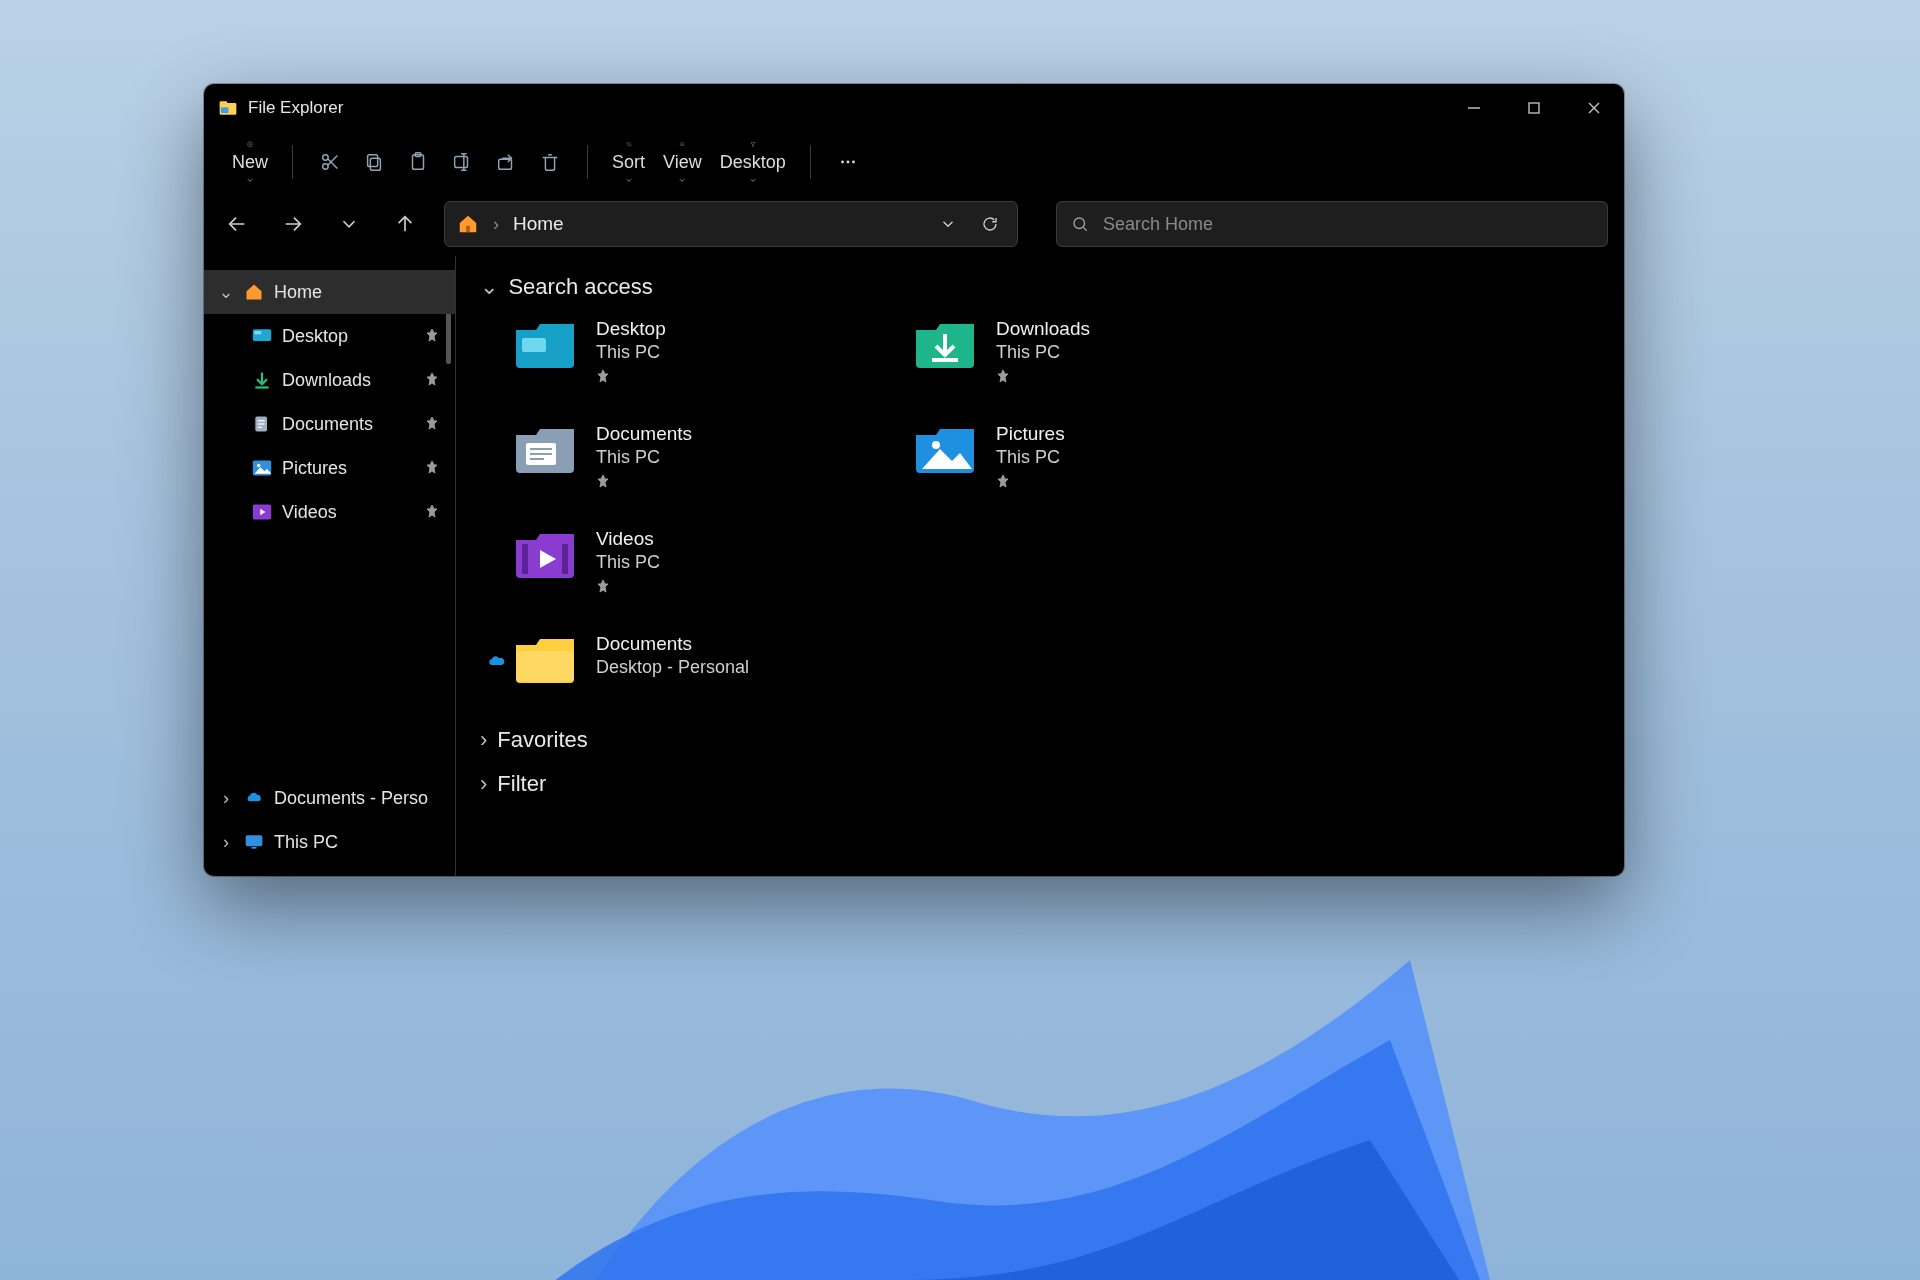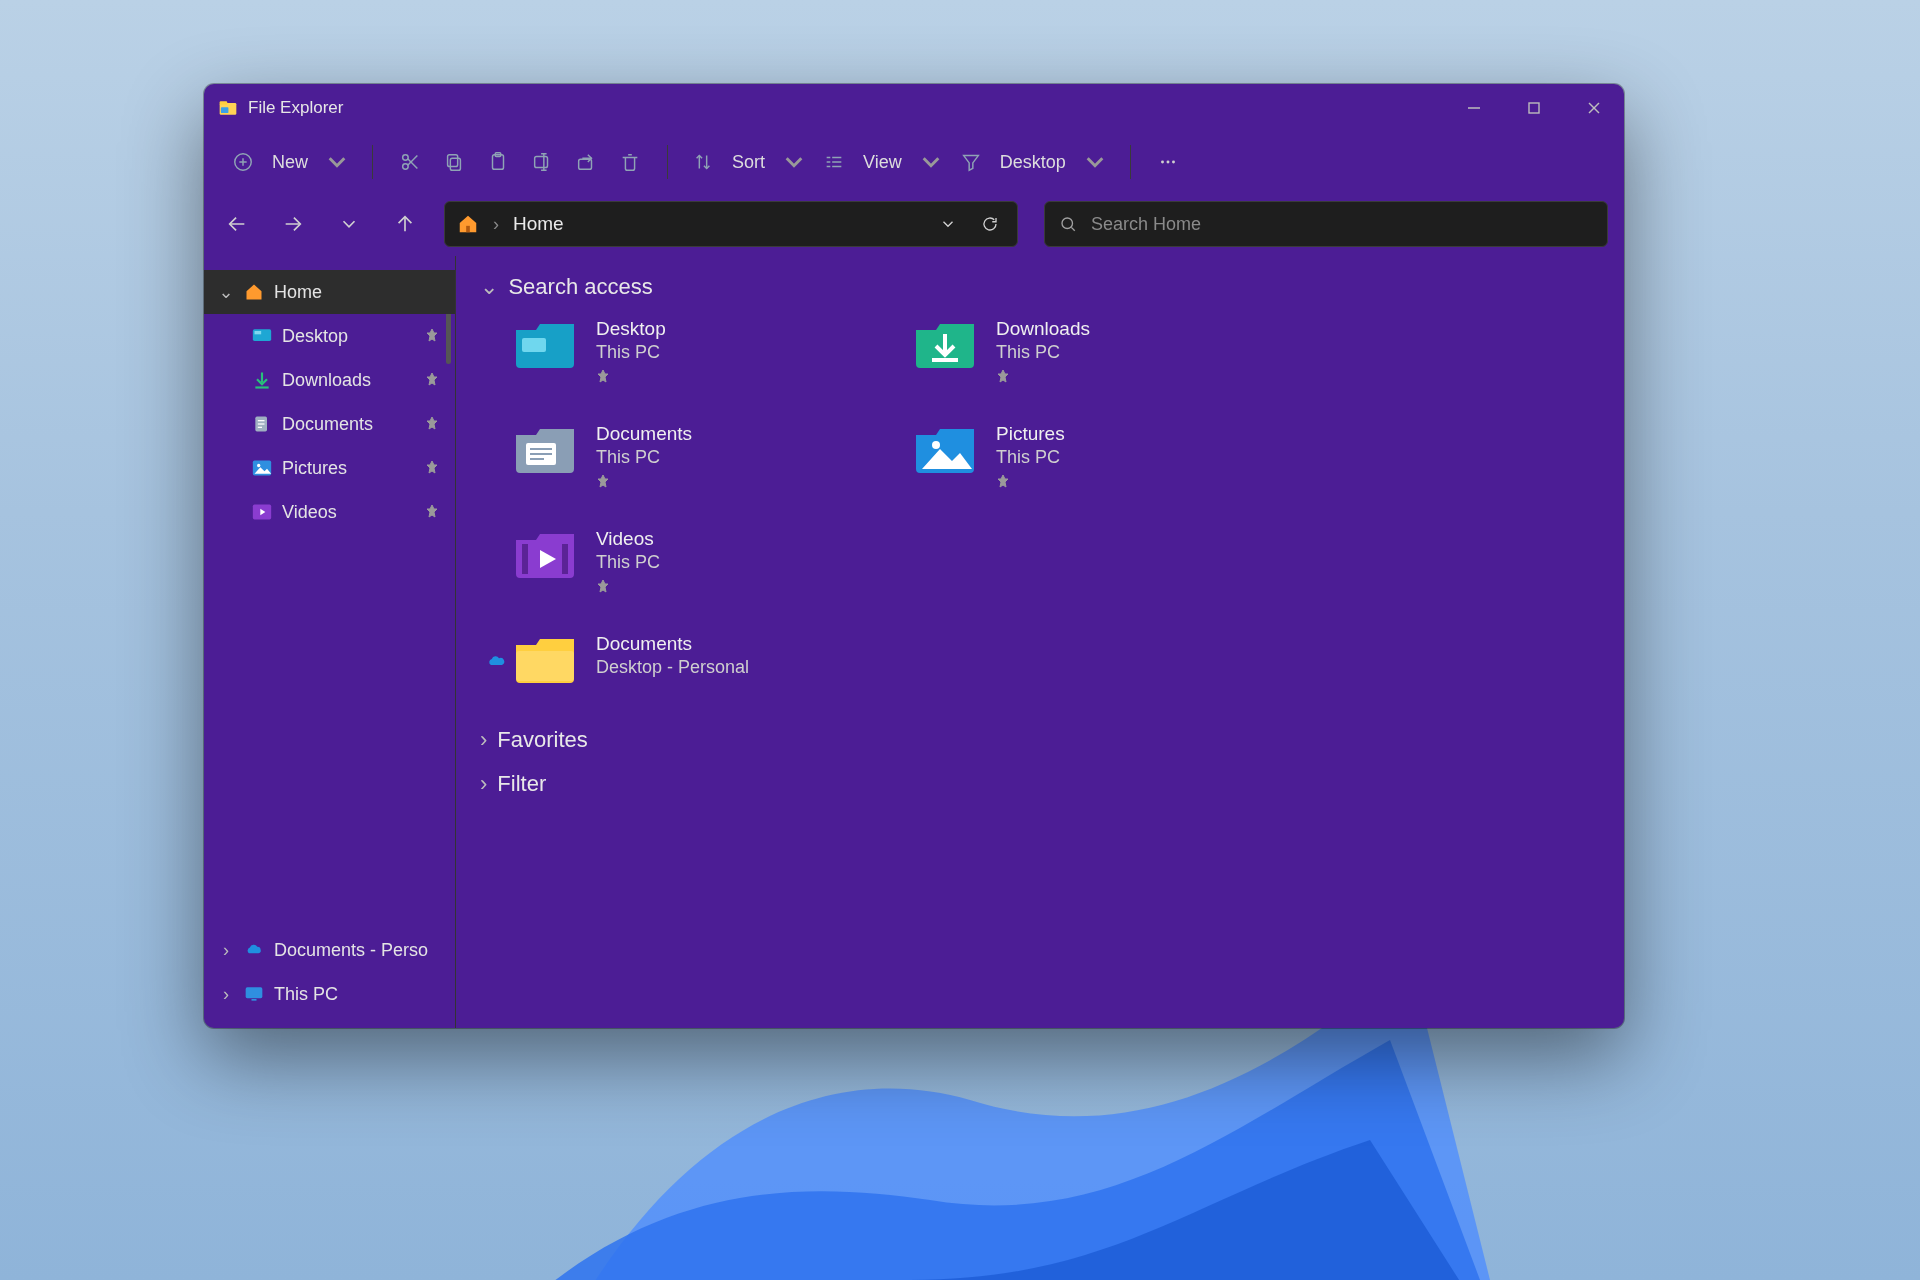--- a/index.html
+++ b/index.html
@@ -14,22 +14,22 @@
     position: absolute; inset: 0; overflow: hidden;
   }
   .swoosh { position: absolute; bottom: -80px; left: 50%; transform: translateX(-50%); width: 1100px; height: 600px; }
   .swoosh path { fill: #1f5fd9; opacity: .92; }
   .swoosh .s2 { fill: #2f73ef; opacity: .85; }
   .swoosh .s3 { fill: #4b8bff; opacity: .75; }
 
   .window {
     position: absolute;
     left: 204px; top: 84px;
-    width: 1420px; height: 944px;
-    background: #4c1d95;
+    width: 1420px; height: 792px;
+    background: #000000;
     border-radius: 10px;
     box-shadow: 0 30px 80px rgba(0,0,0,.45), 0 0 0 1px rgba(0,0,0,.3);
     display: flex; flex-direction: column;
     overflow: hidden;
     color: #e8e8e8;
   }
 
   
   .titlebar {
     height: 48px; display: flex; align-items: center; padding-left: 14px;
@@ -38,38 +38,38 @@
   .titlebar .app-title { font-size: 17px; color: #e6e6e6; }
   .winbtns { margin-left: auto; display: flex; }
   .winbtn { width: 60px; height: 48px; display:flex; align-items:center; justify-content:center; color:#bdbdbd; }
   .winbtn svg { width:14px; height:14px; }
 
   
   .toolbar {
     height: 60px; display:flex; align-items:center; padding: 0 20px; gap: 2px;
     color:#9d9d9d;
   }
-  .tbtn { height:42px; min-width:42px; padding:0 8px; display:flex; align-items:center; justify-content:center; gap:18px; border-radius:4px; color:#b8b8b8; }
+  .tbtn { height:42px; min-width:42px; padding:0 8px; display:flex; align-items:center; justify-content:center; gap:4px; border-radius:4px; color:#b8b8b8;flex-direction:column; }
   .tbtn svg { width:22px; height:22px; stroke:#8fa3b5; stroke-width:1.6; fill:none; }
   .tbtn.lbl { color:#ddd; font-size:18px; }
   .tsep { width:1px; height:34px; background:#3a3a3a; margin:0 14px; }
   .chev { width:12px; height:12px; }
 
   
   .navrow { height:64px; display:flex; align-items:center; padding:0 16px; gap:22px; }
   .navarrow { width:34px; height:34px; display:flex; align-items:center; justify-content:center; border-radius:4px; }
   .navarrow svg { width:22px; height:22px; stroke:#d0d0d0; stroke-width:1.8; fill:none; }
   .addrbar { flex: 0 0 574px; height:46px; border:1px solid #3a3a3a; border-radius:6px; display:flex; align-items:center; padding:0 12px; gap:12px; background:#1e1e1e; }
   .addrbar .home-ic { width:22px; height:22px; }
   .addrbar .crumb { font-size:19px; color:#eaeaea; }
   .addrbar .chevsep { color:#888; font-size:18px; margin:0 2px; }
   .addrbar .spacer { flex:1; }
   .addrbar .addrbtn { width:30px; height:30px; display:flex; align-items:center; justify-content:center; }
   .addrbar .addrbtn svg { width:18px; height:18px; stroke:#cfcfcf; stroke-width:1.8; fill:none; }
-  .searchbar { flex:1; height:46px; border:1px solid #3a3a3a; border-radius:6px; display:flex; align-items:center; padding:0 14px; gap:14px; background:#1e1e1e; margin-left:4px; }
+  .searchbar { flex:1; height:46px; border:1px solid #3a3a3a; border-radius:6px; display:flex; align-items:center; padding:0 14px; gap:14px; background:#1e1e1e; margin-left:16px; }
   .searchbar svg { width:18px; height:18px; stroke:#a0a0a0; stroke-width:1.8; fill:none; }
   .searchbar input { flex:1; background:transparent; border:none; outline:none; color:#e0e0e0; font-size:18px; }
   .searchbar input::placeholder { color:#8a8a8a; }
 
   
   .body { flex:1; display:flex; min-height:0; }
   .sidebar { width:252px; border-right:1px solid #333; padding-top:14px; position:relative; display:flex; flex-direction:column; }
   .sidebar .scrollthumb { position:absolute; right:4px; top:18px; width:5px; height:90px; background:#555; border-radius:3px; }
   .navitem { height:44px; display:flex; align-items:center; gap:10px; padding-left:14px; font-size:18px; color:#e4e4e4; position:relative; }
   .navitem.active { background:#2d2d2d; }

